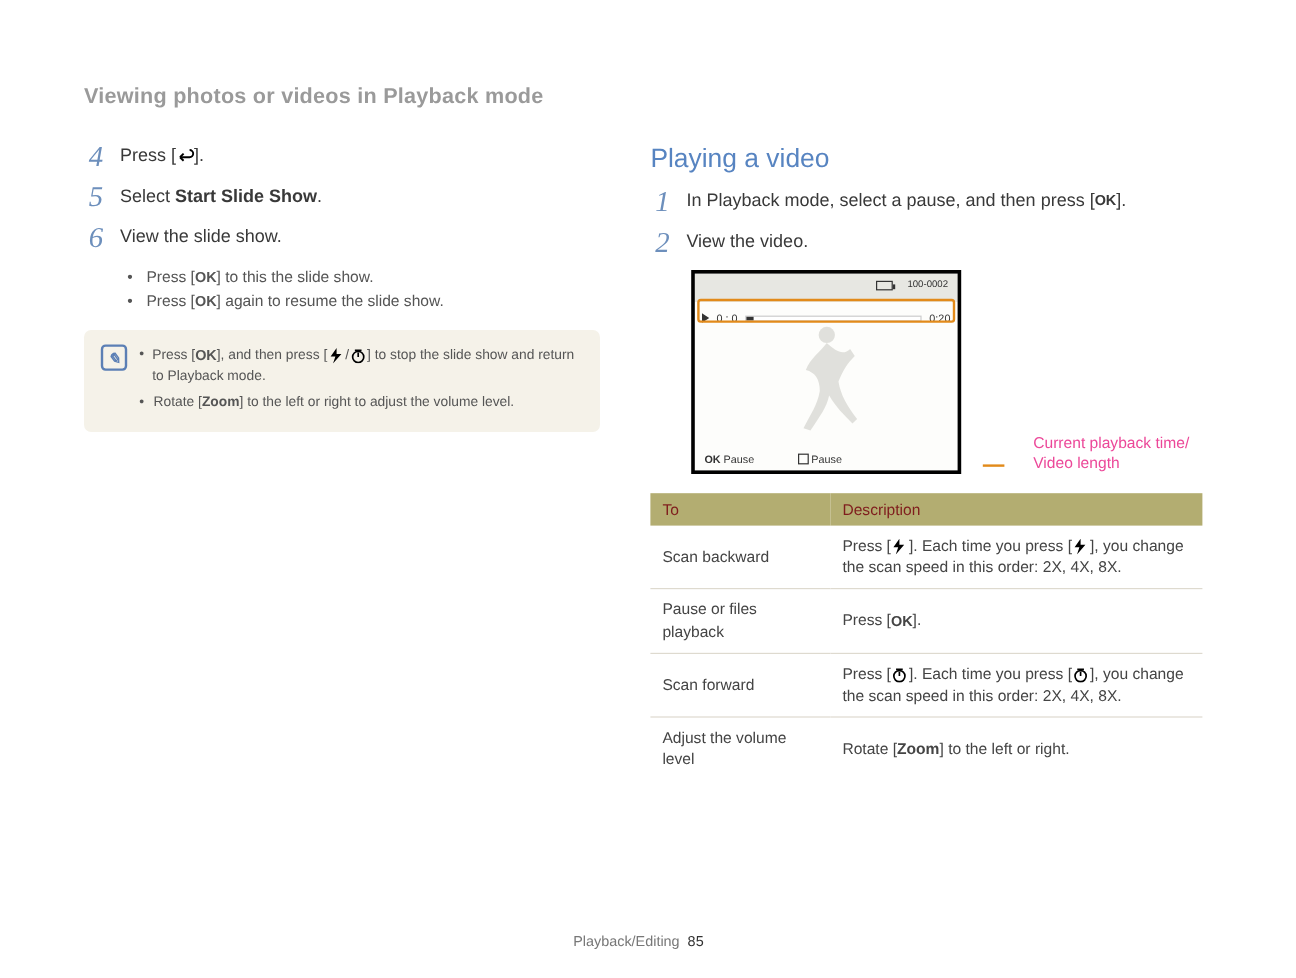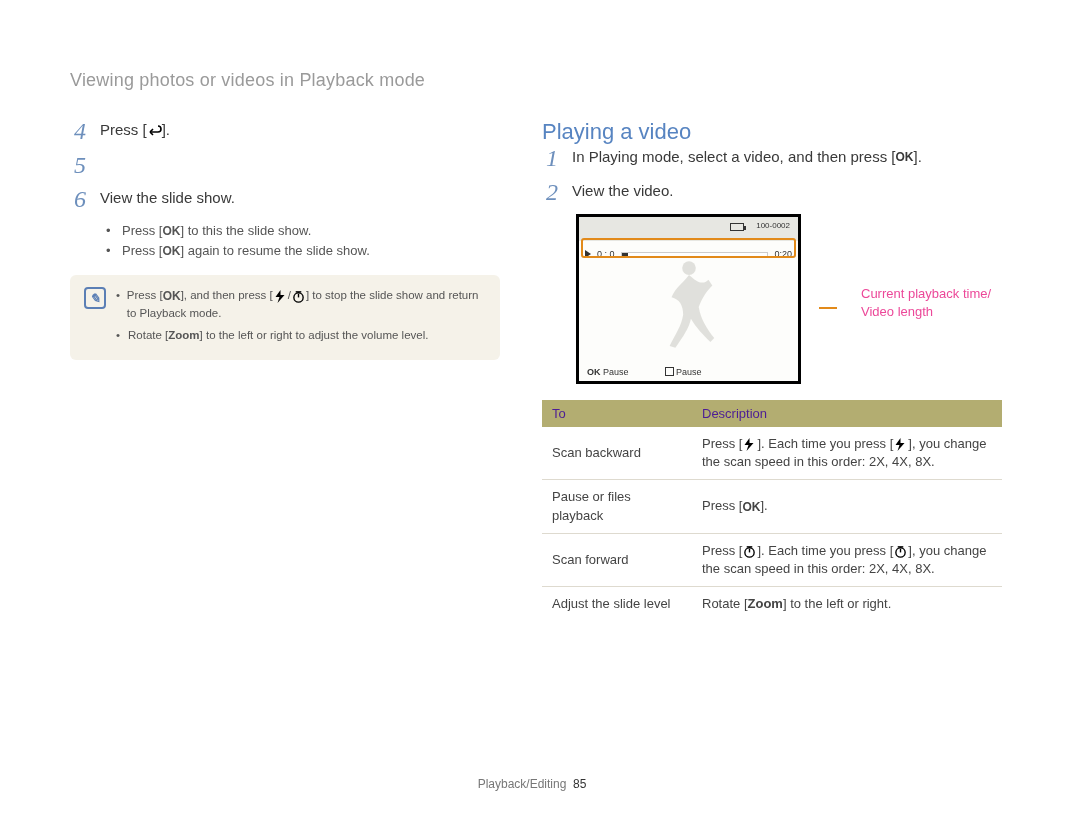--- a/index.html
+++ b/index.html
@@ -1,41 +1,41 @@
 <!DOCTYPE html>
 <html><head>
 <meta charset="utf-8">
 <style>
   * { box-sizing: border-box; margin: 0; padding: 0; }
   html, body { width: 1080px; height: 815px; background: #fff; font-family: Arial, Helvetica, sans-serif; color: #393939; }
   .page { padding: 70px 70px 0 70px; position: relative; height: 100%; }
-  .breadcrumb { color: #9a9a9a; font-size: 18px; font-weight: 400; letter-spacing: 0.2px; margin-bottom: 28px; font-family: "Segoe UI", Arial, sans-serif; }
+  .breadcrumb { color: #9a9a9a; font-size: 18px; font-weight: 700; letter-spacing: 0.2px; margin-bottom: 28px; font-family: "Segoe UI", Arial, sans-serif; }
   .cols { display: flex; gap: 42px; }
   .col-left { width: 430px; }
   .col-right { width: 460px; }
 
   .step { display: flex; align-items: flex-start; gap: 10px; margin-bottom: 10px; }
   .stepnum { font-family: Georgia, "Times New Roman", serif; font-size: 24px; font-style: italic; color: #6d8fbc; width: 20px; text-align: center; line-height: 1; }
   .steptext { font-size: 15px; line-height: 1.45; }
   .steptext strong { font-weight: 700; }
 
   .sublist { margin-left: 36px; margin-top: 4px; margin-bottom: 14px; }
   .sublist .row { display: flex; gap: 8px; font-size: 13px; color: #555; line-height: 1.55; }
   .sublist .bull { width: 8px; }
 
   .notebox { background: #f5f2e9; border-radius: 6px; padding: 12px 12px 12px 14px; display: flex; gap: 10px; margin-top: 12px; }
   .noteicon { width: 22px; height: 22px; border: 2px solid #5b7fb5; border-radius: 4px; color: #5b7fb5; font-weight: 700; font-size: 13px; display: flex; align-items: center; justify-content: center; flex: 0 0 22px; font-style: italic; }
   .notebox ul { list-style: none; }
   .notebox li { display: flex; gap: 6px; font-size: 11.5px; color: #555; line-height: 1.5; margin-bottom: 4px; }
   .notebox .bull { width: 6px; }
 
-  .heading { color: #5784c1; font-size: 22px; font-weight: 400; margin-bottom: 1px; }
+  .heading { color: #5784c1; font-size: 22px; font-weight: 400; margin-bottom: 12px; }
   .para { font-size: 14px; line-height: 1.45; color: #444; margin-bottom: 14px; }
 
-  .screen-area { display: flex; align-items: center; gap: 24px; margin: 4px 0 16px 34px; }
+  .screen-area { display: flex; align-items: flex-end; gap: 24px; margin: 4px 0 16px 34px; }
   .screen { width: 225px; height: 170px; border: 3px solid #000; position: relative; background: linear-gradient(#e7e7e2 0 24px, #fdfdfb 24px); }
   .screen-top { position: absolute; top: 0; left: 0; right: 0; height: 24px; }
   .batt { position: absolute; right: 54px; top: 6px; width: 14px; height: 8px; border: 1px solid #333; }
   .batt::after { content:""; position:absolute; right:-3px; top:2px; width:2px; height:4px; background:#333; }
   .fcount { position: absolute; right: 8px; top: 4px; font-size: 8px; color: #333; }
   .progress-row { position: absolute; top: 24px; left: 6px; right: 6px; height: 26px; display:flex; align-items:center; gap:6px; }
   .play-tri { width:0; height:0; border-top:4px solid transparent; border-bottom:4px solid transparent; border-left:6px solid #333; }
   .ptext { font-size: 9px; color:#333; }
   .bar { flex:1; height:5px; background:#fff; border:1px solid #ccc; position:relative; }
   .bar::before { content:""; position:absolute; left:0; top:0; bottom:0; width:6px; background:#333; }
@@ -45,21 +45,21 @@
   .figure svg { width:100%; height:100%; opacity:.45; }
   .screen-bottom { position:absolute; bottom:4px; left:8px; right:8px; display:flex; gap:36px; font-size:9px; color:#333; align-items:center; }
   .okglyph-sm { font-weight:700; font-size:9px; }
   .sq { width:9px; height:9px; border:1px solid #333; display:inline-block; position:relative; top:1px; }
 
   .leader { position: relative; flex:0 0 12px; height:16px; margin-top:16px; }
   .leader::before { content:""; position:absolute; left:-6px; top:8px; width:18px; height:2px; background:#e28a1a; }
   .annot { font-size: 13px; color:#ec4899; line-height:1.35; margin-top:8px; }
 
   table.ctrl { width: 100%; border-collapse: collapse; font-size: 13px; margin-top: 6px; }
-  table.ctrl th { background: #b3ad71; color: #4c1d95; font-weight: 400; text-align: left; padding: 6px 10px; }
+  table.ctrl th { background: #b3ad71; color: #7f1d1d; font-weight: 400; text-align: left; padding: 6px 10px; }
   table.ctrl td { padding: 8px 10px; border-bottom: 1px solid #dedacf; vertical-align: middle; color:#444; line-height:1.4; }
   table.ctrl tr:last-child td { border-bottom: none; }
   td.lab { width: 150px; color:#333; }
 
   
   .key { display:inline-flex; align-items:center; justify-content:center; vertical-align:middle; }
   .key.ok { font-weight:700; font-size:12px; }
   .key.flash svg, .key.timer svg, .key.back svg { width:15px; height:13px; }
 
   .footer { position:absolute; bottom:24px; left:0; right:16px; text-align:center; font-size:12px; color:#777; }
@@ -102,20 +102,23 @@
           <span>Press [</span><span class="key back">
               <svg viewBox="0 0 15 13">
                 <use href="#ic-back"></use>
               </svg>
             </span><span>].</span>
         </div>
       </div>
 
       <div class="step">
         <div class="stepnum">5</div>
+        <div class="steptext">
+          <span>Select </span><strong>Start Slide Show</strong><span>.</span>
+        </div>
       </div>
 
       <div class="step">
         <div class="stepnum">6</div>
         <div class="steptext">View the slide show.</div>
       </div>
 
       <div class="sublist">
         <div class="row">
           <div class="bull">•</div>
@@ -157,21 +160,21 @@
         </ul>
       </div>
     </div>
 
     <div class="col-right">
       <div class="heading">Playing a video</div>
 
       <div class="step">
         <div class="stepnum">1</div>
         <div class="steptext">
-          <span>In Playing mode, select a video, and then press [</span><span class="key ok">OK</span><span>].</span>
+          <span>In Playback mode, select a pause, and then press [</span><span class="key ok">OK</span><span>].</span>
         </div>
       </div>
 
       <div class="step">
         <div class="stepnum">2</div>
         <div class="steptext">View the video.</div>
       </div>
 
       <div class="screen-area">
         <div class="screen">
@@ -235,21 +238,21 @@
                     <use href="#ic-timer"></use>
                   </svg>
                 </span><span>]. Each time you press [</span><span class="key timer">
                   <svg viewBox="0 0 14 14">
                     <use href="#ic-timer"></use>
                   </svg>
                 </span><span>], you change the scan speed in this order: 2X, 4X, 8X.</span>
           </td>
         </tr>
         <tr>
-          <td class="lab">Adjust the slide level</td>
+          <td class="lab">Adjust the volume level</td>
           <td>
             <span>Rotate [</span><strong>Zoom</strong><span>] to the left or right.</span>
           </td>
         </tr>
       </tbody>
         </table>
     </div>
   </div>
 
   <div class="footer">

